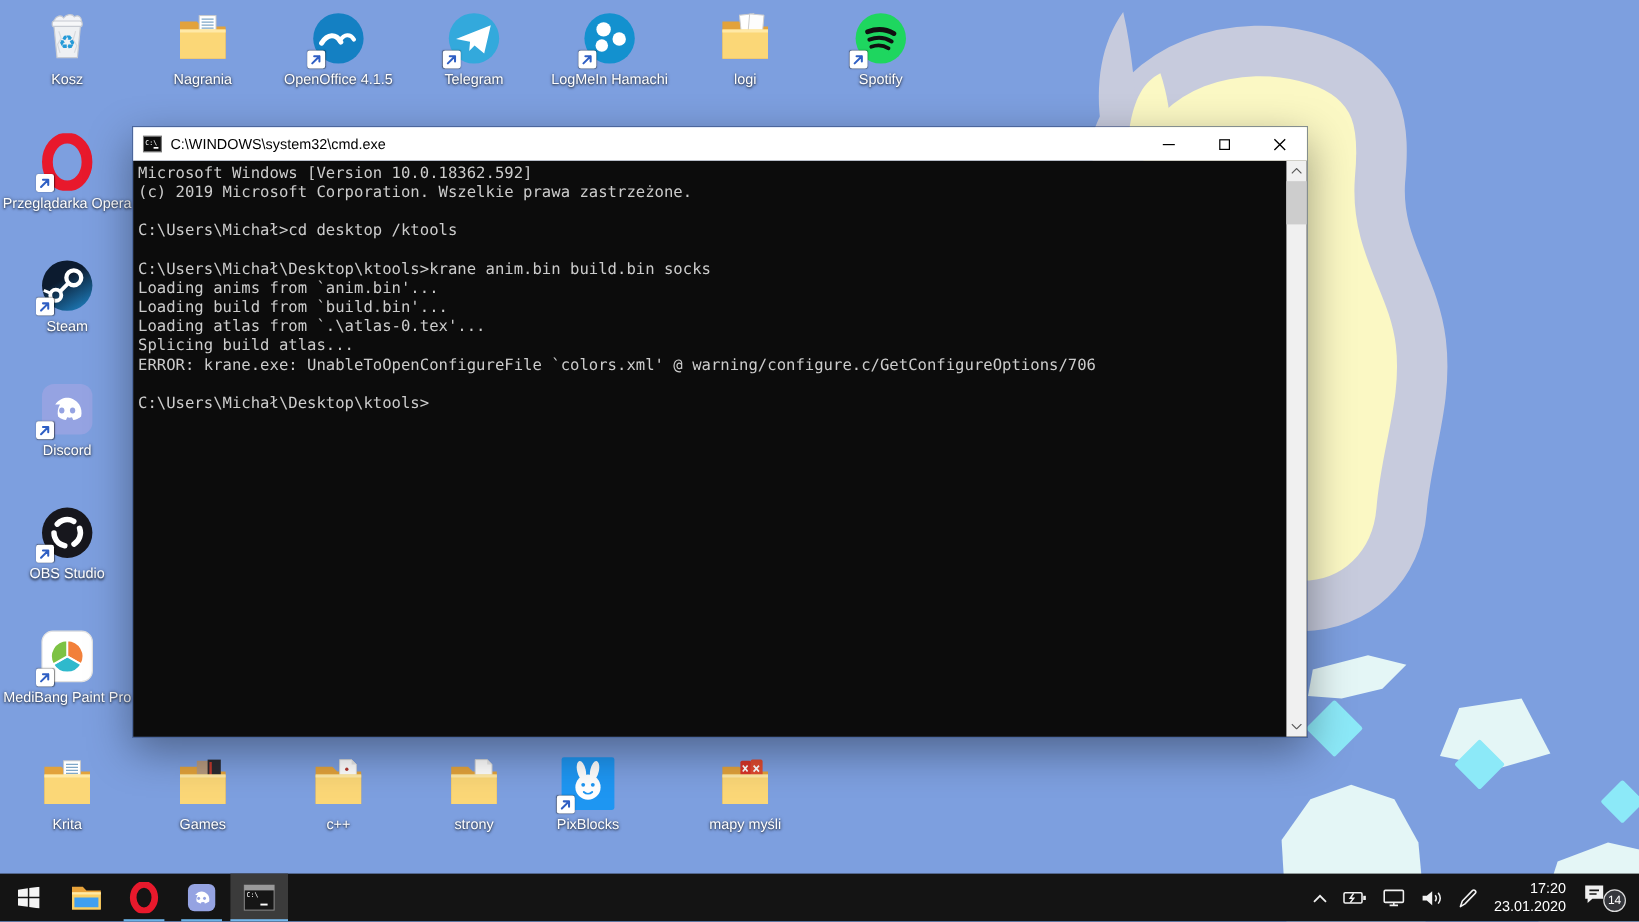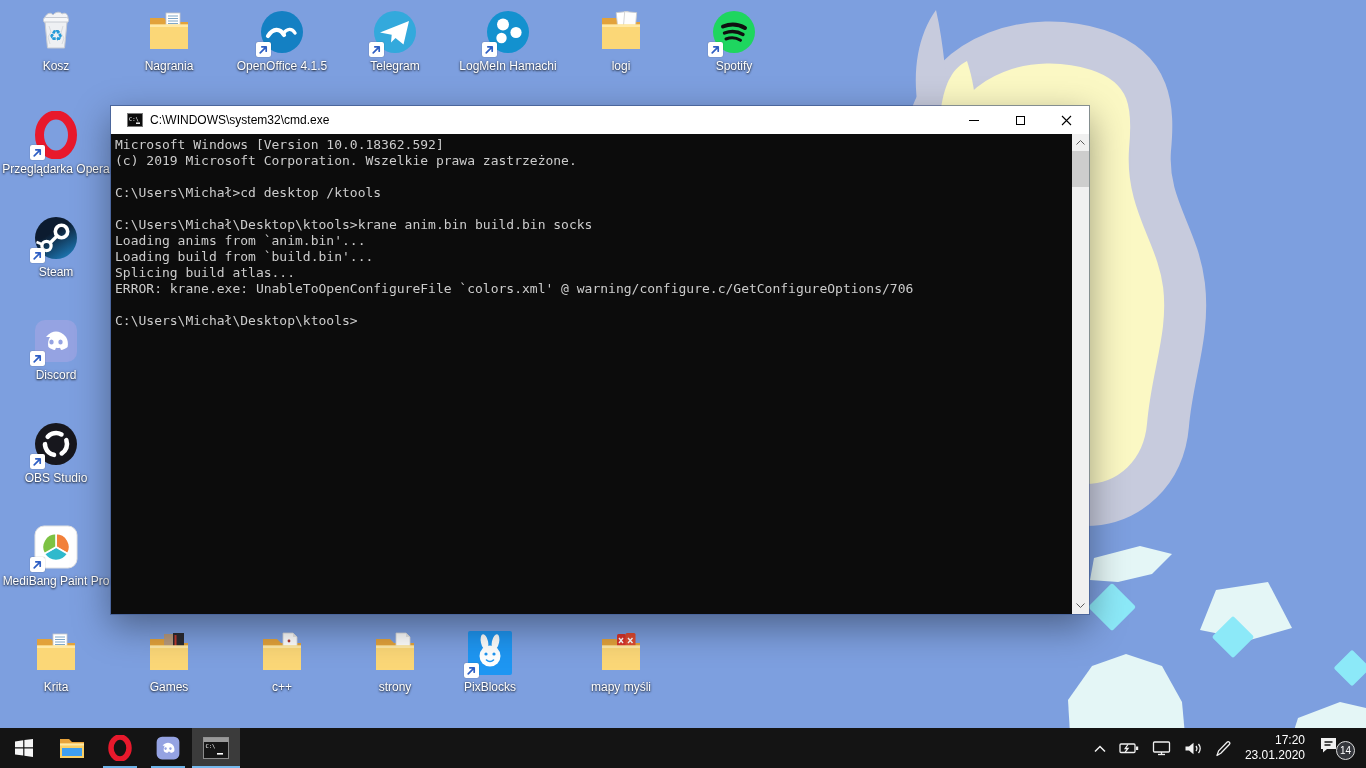--- a/index.html
+++ b/index.html
@@ -16,21 +16,21 @@
   .di { position:absolute; width:110px; display:flex; flex-direction:column; align-items:center; cursor:default; }
   .ig { position:relative; width:48px; height:48px; }
   .sc { position:absolute; left:-2px; bottom:-1px; width:15px; height:15px; background:#fff;
         border-radius:2px; box-shadow:0 0 1px rgba(0,0,0,.5); display:flex; align-items:center; justify-content:center; }
   .dl { margin-top:3px; font-size:12px; color:#fff; white-space:nowrap; text-align:center;
         text-shadow:0 1px 2px rgba(0,0,0,.75), 0 0 3px rgba(0,0,0,.4); }
 
   
   .win { position:absolute; left:110px; top:105px; width:980px; height:510px;
          border:1px solid rgba(35,55,100,.55); box-shadow:0 12px 34px rgba(0,0,0,.38); }
-  .titlebar { height:28px; background:#ffffff; display:flex; align-items:center; padding-left:16px;
+  .titlebar { height:28px; background:#ffffff; display:flex; align-items:center; padding-left:8px;
               font-size:12px; color:#000; }
   .tb-ico { width:16px; height:16px; margin-right:7px; flex:0 0 auto; }
   .tb-title { flex:1; white-space:nowrap; overflow:hidden; }
   .ctl { width:46px; height:28px; display:flex; align-items:center; justify-content:center; }
   .g-min { width:10px; height:1px; background:#000; display:block; }
   .g-max { width:9px; height:9px; border:1px solid #000; display:block; }
   .console { position:absolute; top:28px; left:0; right:0; bottom:0; background:#0c0c0c;
              font-family:"DejaVu Sans Mono", monospace; font-size:13px; line-height:16px;
              color:#cccccc; padding:3px 20px 8px 4px; overflow:hidden; }
   .cl { height:16px; white-space:pre; }
@@ -388,20 +388,21 @@
   </div>
   <div class="console">
     <div class="cl">Microsoft Windows [Version 10.0.18362.592]</div>
     <div class="cl">(c) 2019 Microsoft Corporation. Wszelkie prawa zastrzeżone.</div>
     <div class="cl"></div>
     <div class="cl">C:\Users\Michał&gt;cd desktop /ktools</div>
     <div class="cl"></div>
     <div class="cl">C:\Users\Michał\Desktop\ktools&gt;krane anim.bin build.bin socks</div>
     <div class="cl">Loading anims from `anim.bin'...</div>
     <div class="cl">Loading build from `build.bin'...</div>
+    <div class="cl">Loading atlas from `.\atlas-0.tex'...</div>
     <div class="cl">Splicing build atlas...</div>
     <div class="cl">ERROR: krane.exe: UnableToOpenConfigureFile `colors.xml' @ warning/configure.c/GetConfigureOptions/706</div>
     <div class="cl"></div>
     <div class="cl">C:\Users\Michał\Desktop\ktools&gt;</div>
     <div class="scrollbar">
       <div class="sb-btn">
         <svg width="9" height="5" viewBox="0 0 9 5">
             <path d="M0.5 4.5 L4.5 0.5 L8.5 4.5" stroke="#5a5a5a" fill="none"></path>
           </svg>
       </div>

